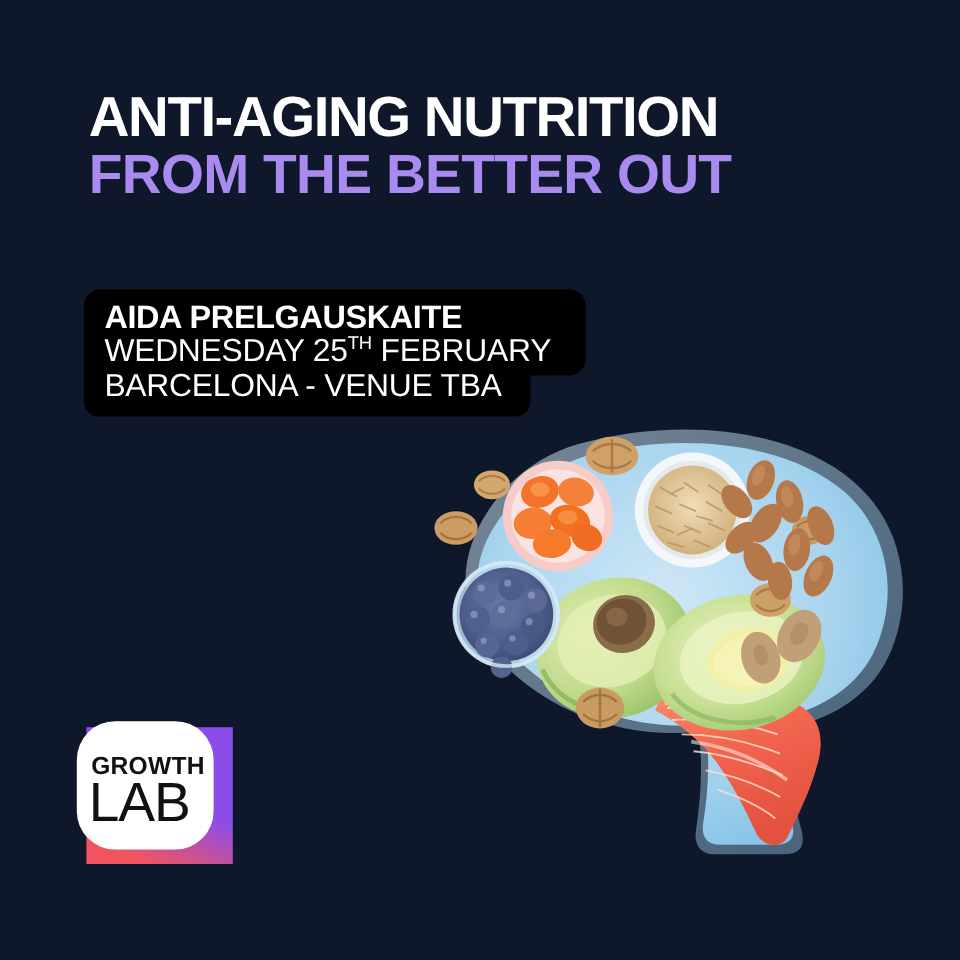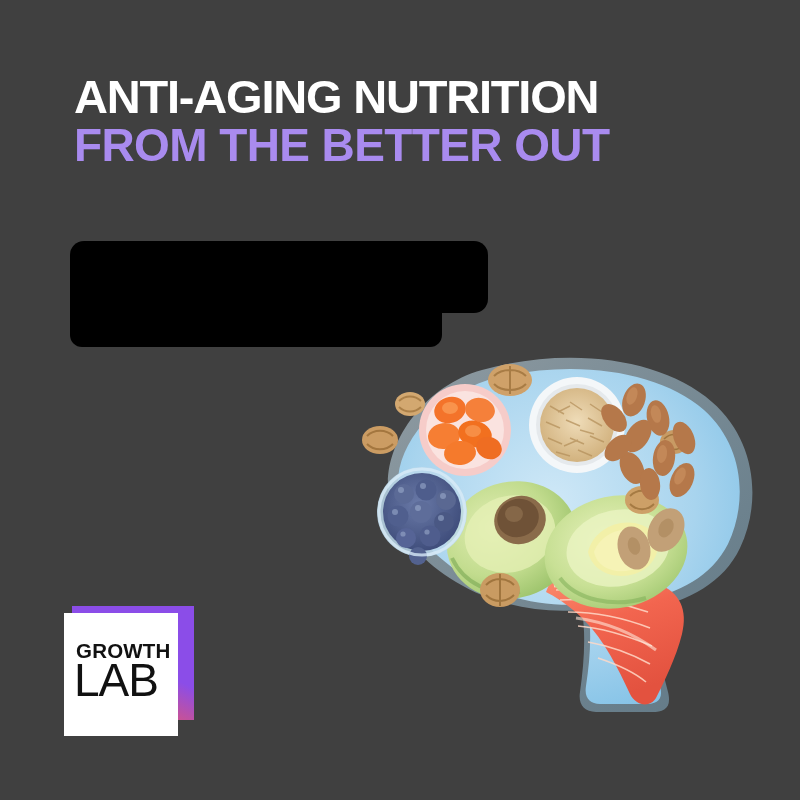--- a/index.html
+++ b/index.html
@@ -11,21 +11,21 @@
     width: 800px;
     height: 800px;
     overflow: hidden;
     font-family: "Liberation Sans", sans-serif;
   }
 
   #poster {
     position: relative;
     width: 800px;
     height: 800px;
-    background: #404040;
+    background: #0f172a;
     overflow: hidden;
   }
 
   
   .headline {
     position: absolute;
     left: 74px;
     top: 74px;
     width: 660px;
   }
@@ -122,24 +122,25 @@
     position: absolute;
     left: 8px;
     top: 9px;
     width: 122px;
     height: 114px;
     background: linear-gradient(25deg, #f0555f 0%, #f0555f 14%, #8b4de8 52%, #8b4de8 100%);
   }
   .logo-card {
     position: absolute;
     left: 0;
-    top: 16px;
+    top: 4px;
     width: 114px;
-    height: 123px;
+    height: 107px;
     background: #ffffff;
+    border-radius: 32px;
   }
   .logo-growth {
     position: absolute;
     left: 12px;
     top: 28px;
     color: #111111;
     font-size: 20.5px;
     font-weight: bold;
     letter-spacing: 0.2px;
     line-height: 1;
@@ -171,20 +172,25 @@
 <div id="poster">
 
   <div class="headline">
     <p class="line line-1">ANTI-AGING NUTRITION</p>
     <p class="line line-3">FROM THE BETTER OUT</p>
   </div>
 
   <div class="plaque">
     <div class="plaque-top"></div>
     <div class="plaque-bottom"></div>
+    <div class="plaque-text">
+      <p class="plaque-line speaker-name">AIDA PRELGAUSKAITE</p>
+      <p class="plaque-line event-date"><span>WEDNESDAY 25</span><sup>TH</sup><span> FEBRUARY</span></p>
+      <p class="plaque-line event-venue">BARCELONA - VENUE TBA</p>
+    </div>
   </div>
 
   <div class="logo">
     <div class="logo-shadow"></div>
     <div class="logo-card">
       <span class="logo-growth">GROWTH</span>
       <span class="logo-lab">LAB</span>
     </div>
   </div>
 

